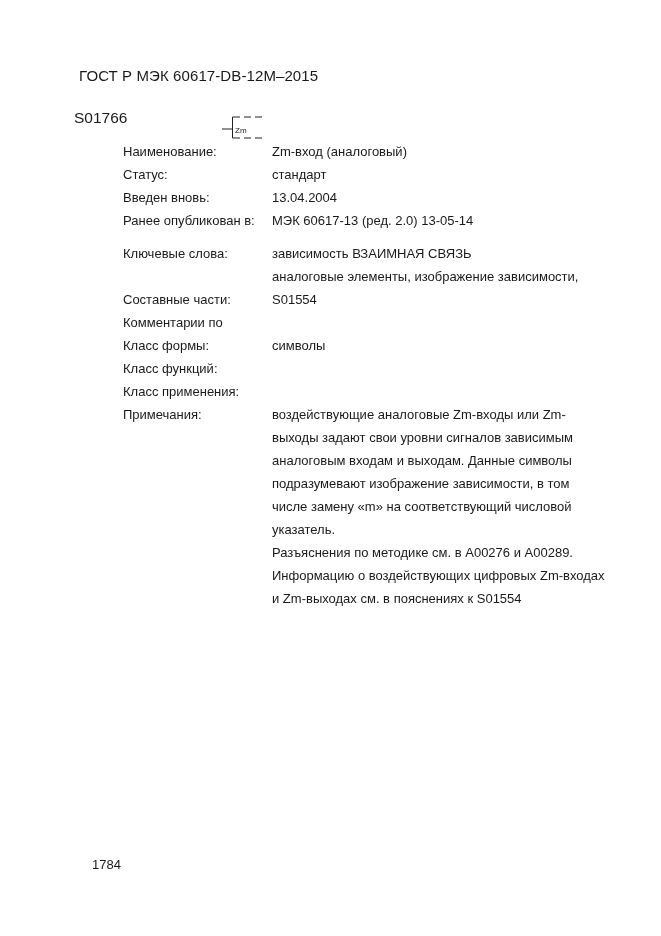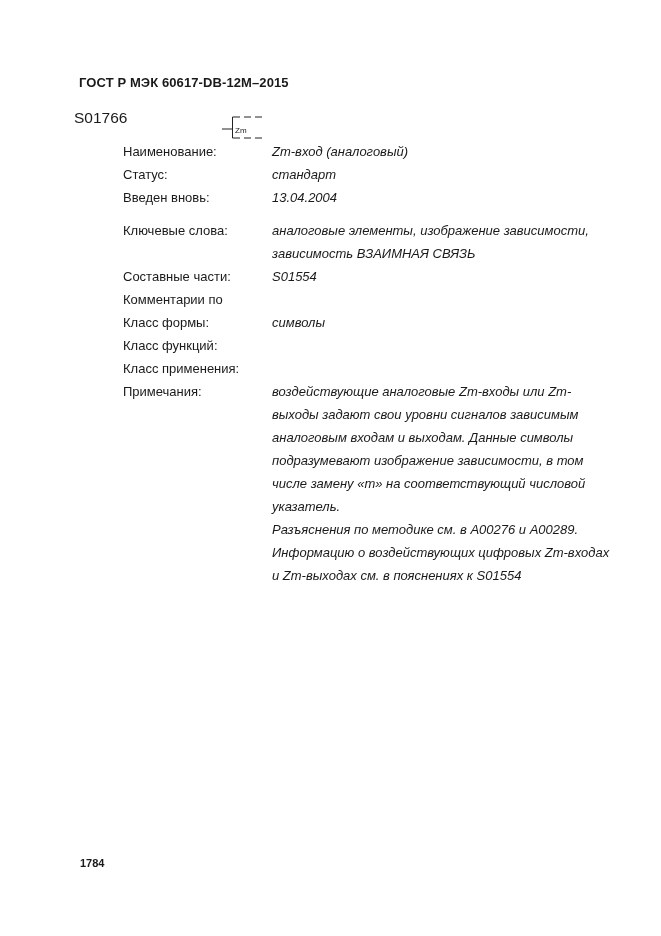--- a/index.html
+++ b/index.html
@@ -11,23 +11,23 @@
       width: 661px;
       height: 936px;
       position: relative;
       overflow: hidden;
       font-family: "Liberation Sans", sans-serif;
       color: #1a1a1a;
     }
     .header-title {
       position: absolute;
       left: 79px;
-      top: 75px;
-      font-size: 13px;
-      font-weight: bold;
+      top: 67px;
+      font-size: 15px;
+      font-weight: normal;
       letter-spacing: 0.1px;
     }
     .entry-code {
       position: absolute;
       left: 74px;
       top: 109px;
       font-size: 15.5px;
       font-weight: normal;
     }
     .symbol {
@@ -52,35 +52,33 @@
     .row {
       display: flex;
     }
     .row .label {
       width: 149px;
       flex: 0 0 149px;
     }
     .row .value {
       flex: 1 1 auto;
       width: 355px;
-      font-style: italic;
     }
     .gap {
       height: 10px;
     }
     .value .line {
       display: block;
       white-space: nowrap;
     }
     .page-number {
       position: absolute;
-      left: 80px;
+      left: 92px;
       top: 857px;
-      font-size: 11px;
-      font-weight: bold;
+      font-size: 13px;
     }
   </style>
 </head>
 <body>
 
 <div class="header-title">ГОСТ Р МЭК 60617-DB-12M–2015</div>
 
 <div class="entry-code">S01766</div>
 
 <div class="symbol">
@@ -103,28 +101,32 @@
     <div class="value">Zm-вход (аналоговый)</div>
   </div>
   <div class="row">
     <div class="label">Статус:</div>
     <div class="value">стандарт</div>
   </div>
   <div class="row">
     <div class="label">Введен вновь:</div>
     <div class="value">13.04.2004</div>
   </div>
+  <div class="row">
+    <div class="label">Ранее опубликован в:</div>
+    <div class="value">МЭК 60617-13 (ред. 2.0) 13-05-14</div>
+  </div>
 
   <div class="gap"></div>
 
   <div class="row">
     <div class="label">Ключевые слова:</div>
     <div class="value">
+      <span class="line">зависимость ВЗАИМНАЯ СВЯЗЬ</span>
       <span class="line">аналоговые элементы, изображение зависимости,</span>
-      <span class="line">зависимость ВЗАИМНАЯ СВЯЗЬ</span>
     </div>
   </div>
   <div class="row">
     <div class="label">Составные части:</div>
     <div class="value">S01554</div>
   </div>
   <div class="row">
     <div class="label">
       <span class="line" style="display:block">Комментарии по</span>
     </div>

